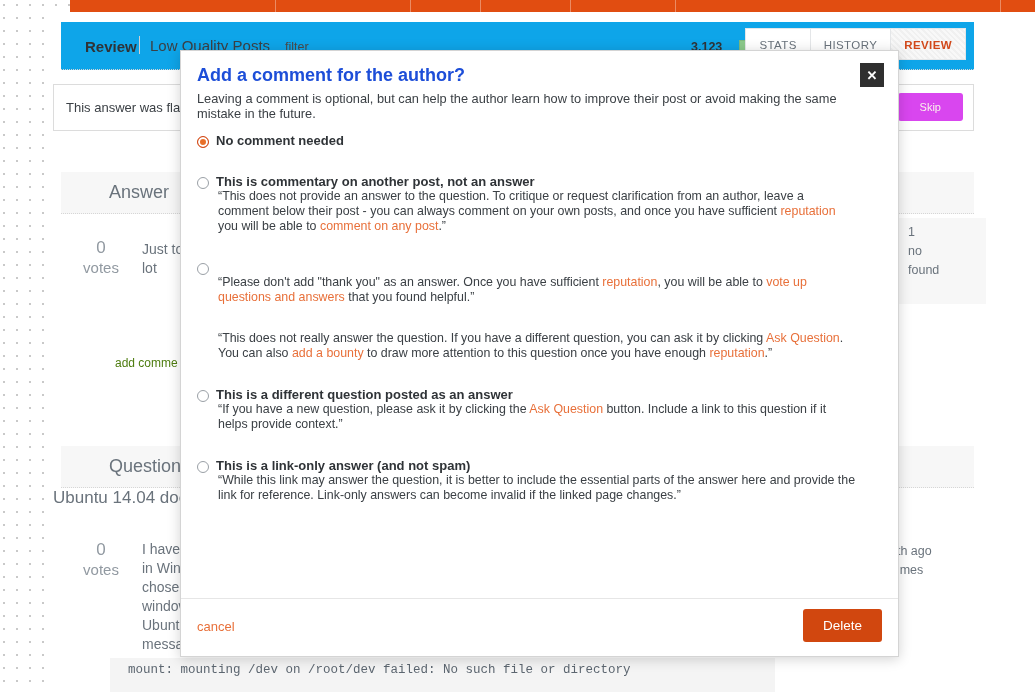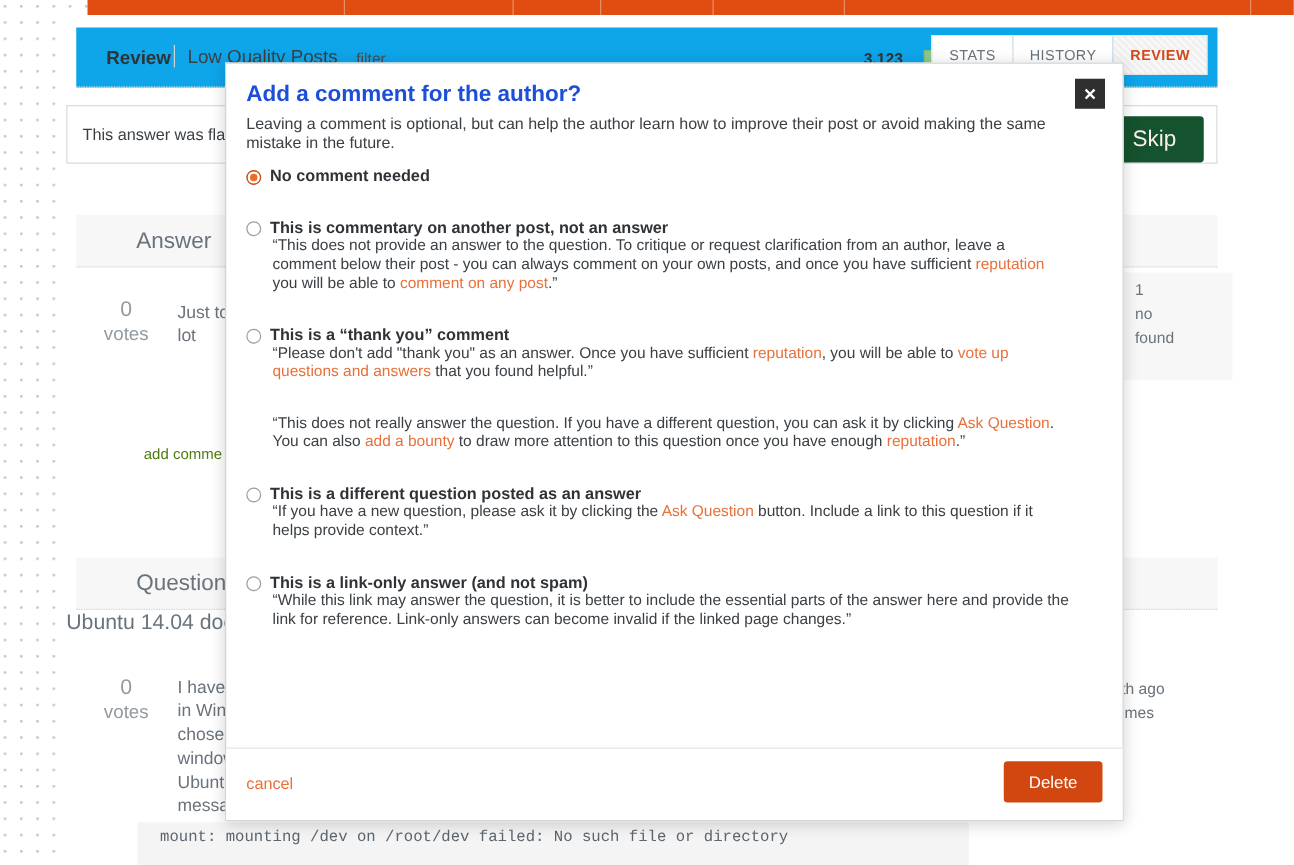--- a/index.html
+++ b/index.html
@@ -105,23 +105,23 @@
   }
   .flag-text {
     position: absolute; left: 12px; top: 15px;
     font-size: 13px; color: #3b4045; white-space: nowrap;
   }
   .flag-actions {
     position: absolute; right: 10px; top: 8px;
     display: flex; gap: 10px;
   }
   .btn-muted {
-    background: #14532d; color: #fbf0ec;
+    background: #d946ef; color: #fbf0ec;
     border: none; border-radius: 3px;
-    padding: 8px 22px; font-size: 18px;
+    padding: 8px 22px; font-size: 11px;
     font-family: "Liberation Sans", sans-serif;
     text-align: right;
   }
 
   
   .panel-head {
     position: absolute;
     background: #f7f7f7;
     border-bottom: 1px dotted #d6d6d6;
     height: 42px; width: 913px; left: 16px;
@@ -343,21 +343,20 @@
       <div class="opt opt-block">
         <div class="opt-row">
           <span class="radio"></span>
           <span class="opt-label">This is commentary on another post, not an answer</span>
         </div>
         <div class="opt-desc"><span>“This does not provide an answer to the question. To critique or request clarification from an author, leave a comment below their post - you can always comment on your own posts, and once you have sufficient </span><span class="lnk">reputation</span><span> you will be able to </span><span class="lnk">comment on any post</span><span>.”</span></div>
       </div>
       <div class="opt opt-block">
         <div class="opt-row">
           <span class="radio"></span>
-          <span class="opt-label">This is a “thank you” comment</span>
         </div>
         <div class="opt-desc"><span>“Please don't add "thank you" as an answer. Once you have sufficient </span><span class="lnk">reputation</span><span>, you will be able to </span><span class="lnk">vote up questions and answers</span><span> that you found helpful.”</span></div>
       </div>
       <div class="opt opt-block">
         <div class="opt-desc"><span>“This does not really answer the question. If you have a different question, you can ask it by clicking </span><span class="lnk">Ask Question</span><span>. You can also </span><span class="lnk">add a bounty</span><span> to draw more attention to this question once you have enough </span><span class="lnk">reputation</span><span>.”</span></div>
       </div>
       <div class="opt opt-block">
         <div class="opt-row">
           <span class="radio"></span>
           <span class="opt-label">This is a different question posted as an answer</span>

